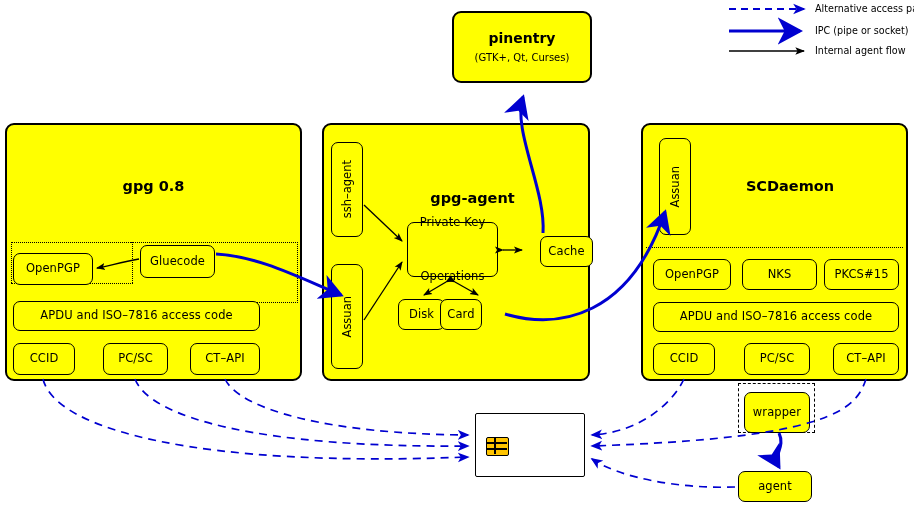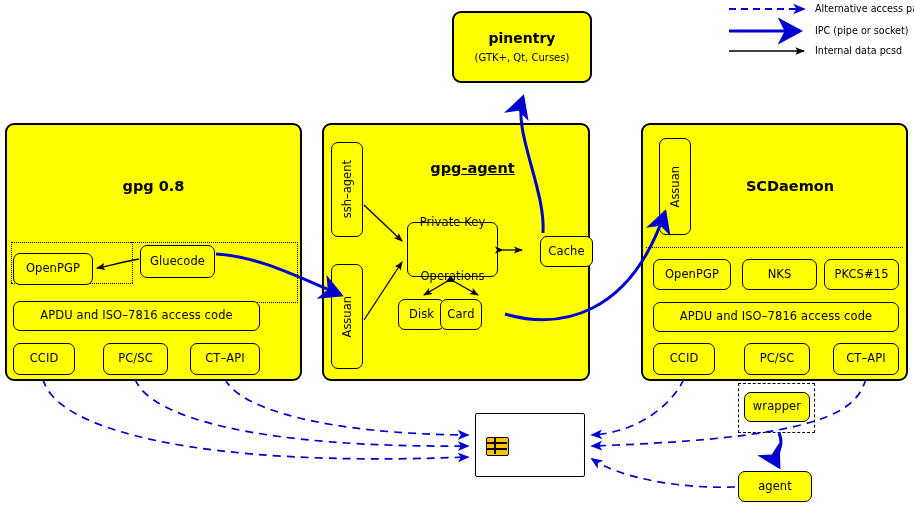--- a/index.html
+++ b/index.html
@@ -46,21 +46,21 @@
       </marker>
     </defs>
 
     <line x1="729" y1="9" x2="804" y2="9" stroke="#0000d0" stroke-width="1.8" stroke-dasharray="7,5" marker-end="url(#mk-dash)"></line>
     <line x1="729" y1="31" x2="800" y2="31" stroke="#0000d0" stroke-width="3.2" marker-end="url(#mk-ipc)"></line>
     <line x1="729" y1="51" x2="804" y2="51" stroke="#000000" stroke-width="1.4" marker-end="url(#mk-blk)"></line>
   </svg>
 
   <div class="legend" style="left:815px;top:3px;">Alternative access paths</div>
   <div class="legend" style="left:815px;top:25px;">IPC (pipe or socket)</div>
-  <div class="legend" style="left:815px;top:45px;">Internal data pcsd</div>
+  <div class="legend" style="left:815px;top:45px;">Internal agent flow</div>
 
   <div class="box bigbox twoline" style="left:452px;top:11px;width:140px;height:72px;">
     <span style="font-weight:bold;font-size:14px;">pinentry</span>
     <span class="pin-sub">(GTK+, Qt, Curses)</span>
   </div>
 
   <div class="box bigbox" style="left:5px;top:123px;width:297px;height:258px;"></div>
   <div class="title" style="left:5px;top:178px;width:297px;">gpg 0.8</div>
 
   <div class="dotrect" style="left:11px;top:242px;width:122px;height:41px;border-bottom:none;"></div>
@@ -70,21 +70,21 @@
 
   <div class="box lbl" style="left:13px;top:253px;width:80px;height:32px;">OpenPGP</div>
   <div class="box lbl" style="left:140px;top:245px;width:75px;height:33px;">Gluecode</div>
   <div class="box lbl" style="left:13px;top:301px;width:247px;height:30px;">APDU and ISO–7816 access code</div>
 
   <div class="box lbl" style="left:13px;top:343px;width:62px;height:32px;">CCID</div>
   <div class="box lbl" style="left:103px;top:343px;width:65px;height:32px;">PC/SC</div>
   <div class="box lbl" style="left:190px;top:343px;width:70px;height:32px;">CT–API</div>
 
   <div class="box bigbox" style="left:322px;top:123px;width:268px;height:258px;"></div>
-  <div class="title" style="left:355px;top:160px;width:235px;text-decoration:underline;">gpg-agent</div>
+  <div class="title" style="left:355px;top:190px;width:235px;">gpg-agent</div>
 
   <div class="box" style="left:331px;top:142px;width:32px;height:95px;">
     <span class="vert">ssh–agent</span>
   </div>
   <div class="box" style="left:331px;top:264px;width:32px;height:105px;">
     <span class="vert">Assuan</span>
   </div>
 
   <div class="box lbl twoline" style="left:407px;top:222px;width:91px;height:55px;gap:36px;">
     <span>Private Key</span>
@@ -106,21 +106,21 @@
   <div class="box lbl" style="left:742px;top:259px;width:75px;height:31px;">NKS</div>
   <div class="box lbl" style="left:824px;top:259px;width:75px;height:31px;">PKCS#15</div>
 
   <div class="box lbl" style="left:653px;top:302px;width:246px;height:30px;">APDU and ISO–7816 access code</div>
 
   <div class="box lbl" style="left:653px;top:343px;width:62px;height:32px;">CCID</div>
   <div class="box lbl" style="left:744px;top:343px;width:66px;height:32px;">PC/SC</div>
   <div class="box lbl" style="left:833px;top:343px;width:66px;height:32px;">CT–API</div>
 
   <div class="dashrect" style="left:738px;top:383px;width:77px;height:50px;"></div>
-  <div class="box lbl" style="left:744px;top:392px;width:66px;height:30px;">wrapper</div>
+  <div class="box lbl" style="left:744px;top:392px;width:66px;height:41px;">wrapper</div>
 
   <div class="box lbl" style="left:738px;top:471px;width:74px;height:31px;">agent</div>
 
   <div class="card" style="left:475px;top:413px;width:110px;height:64px;"></div>
   <div class="chip" style="left:486px;top:437px;width:21px;height:17px;"></div>
   <div class="chipline" style="left:494px;top:437px;width:1.6px;height:17px;"></div>
   <div class="chipline" style="left:486px;top:442px;width:21px;height:1.6px;"></div>
   <div class="chipline" style="left:486px;top:448px;width:21px;height:1.6px;"></div>
 
   <svg class="layer">

